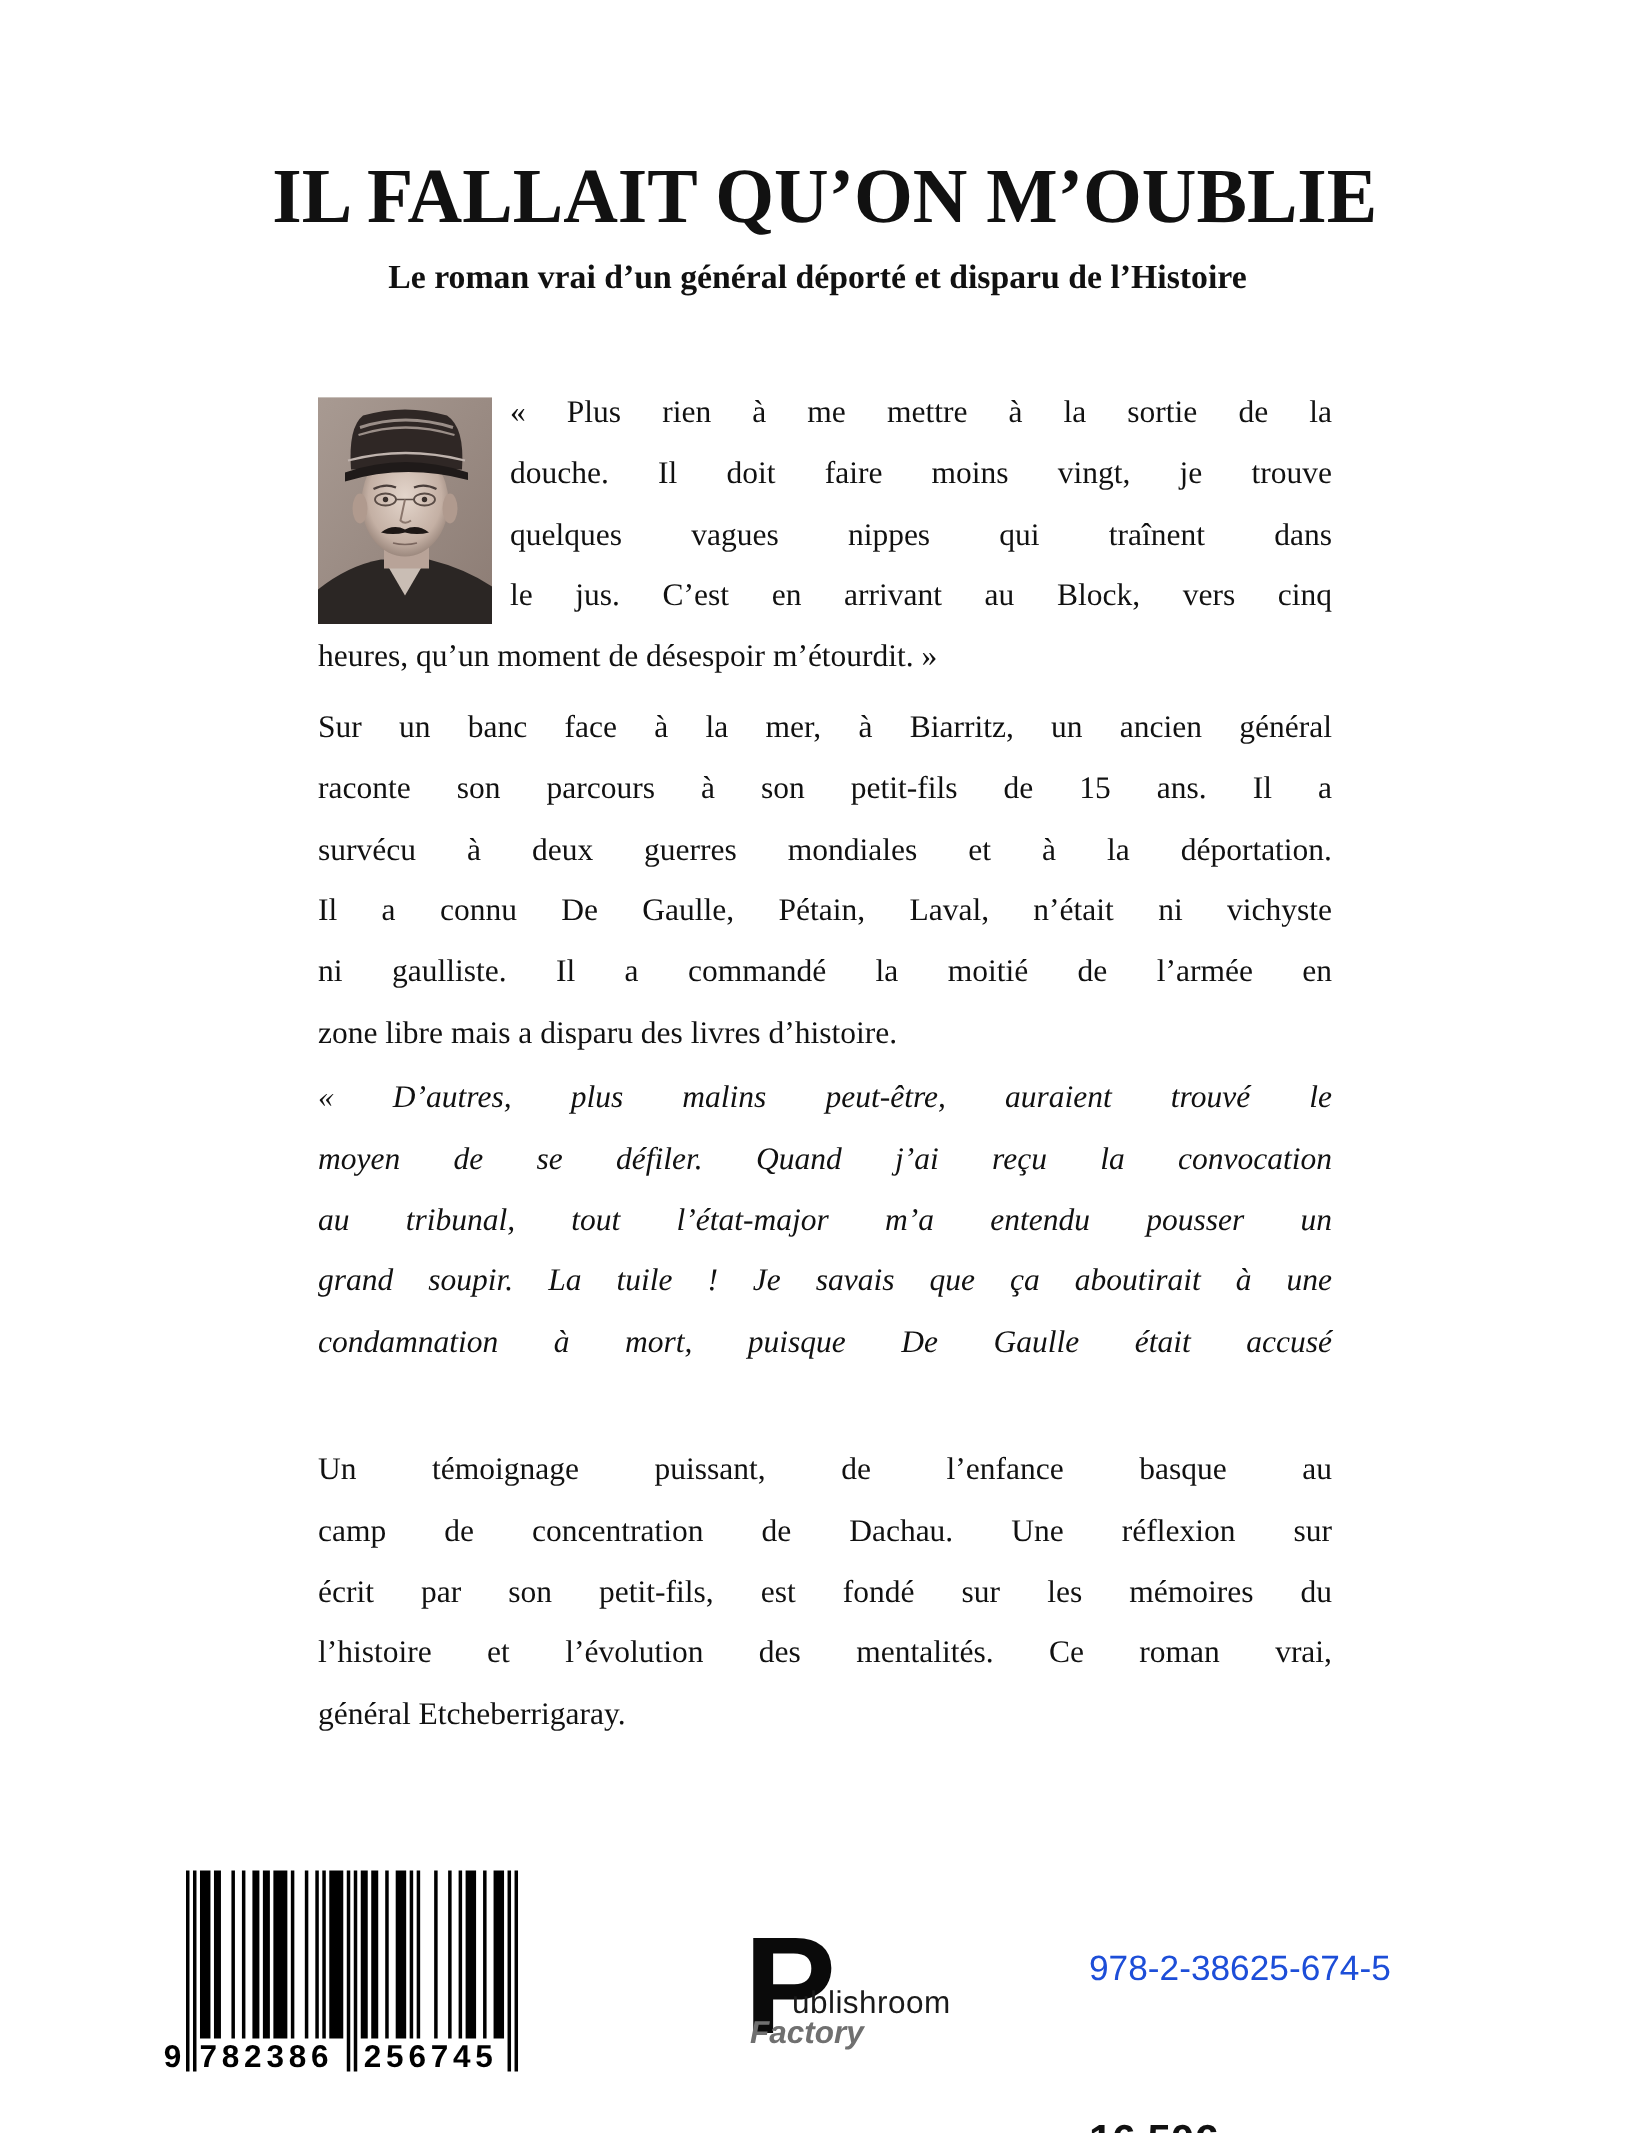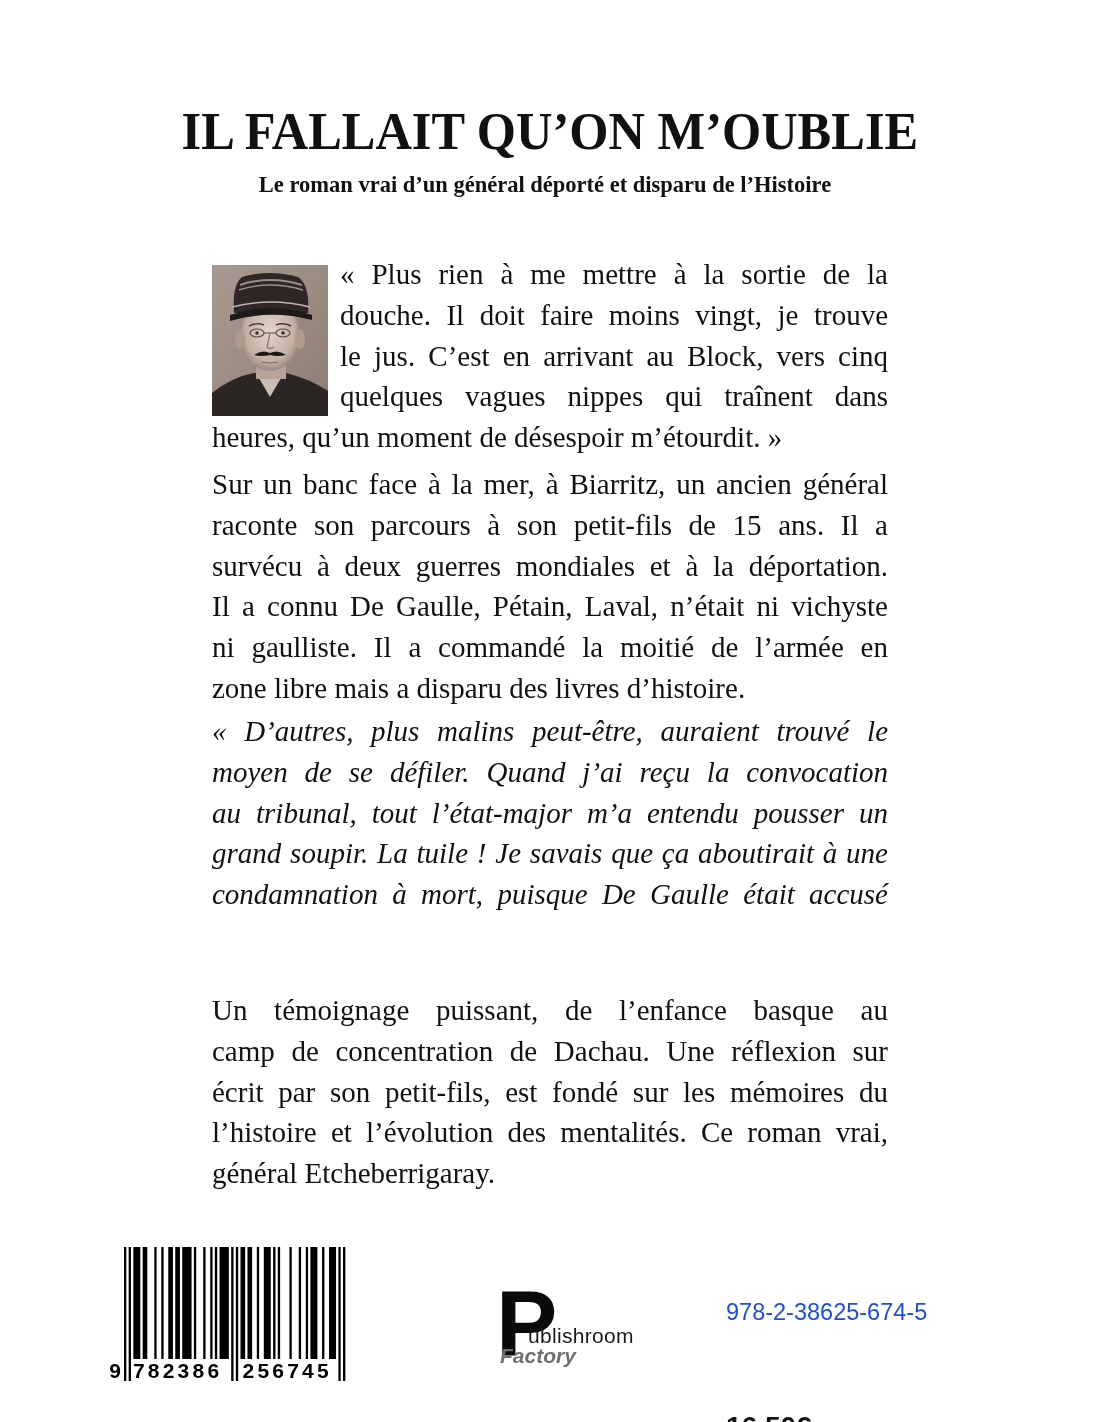--- a/index.html
+++ b/index.html
@@ -10,21 +10,21 @@
   #book-title {
     position: absolute; left: 0; width: 1100px; top: 104px;
     text-align: center; font-size: 52px; font-weight: bold; letter-spacing: 0px;
     line-height: 56px; margin: 0; transform: scaleX(0.97); transform-origin: 546px 0;
   }
   #book-subtitle {
     position: absolute; left: 0; width: 1090px; top: 170px;
     text-align: center; font-size: 22.5px; font-weight: bold; line-height: 30px; margin: 0;
   }
 
-  .blurb { position: absolute; left: 212px; width: 676px; font-size: 29px; }
+  .blurb { position: absolute; left: 212px; width: 676px; font-size: 21px; }
   .line {
     display: block; height: 40.8px; line-height: 40.8px; white-space: nowrap;
     text-align: justify; text-align-last: justify; overflow: visible;
   }
   .line.last { text-align: right; text-align-last: left; }
   .line.indent { margin-left: 128px; }
   .italic { font-style: italic; }
 
   #portrait {
     position: absolute; left: 212px; top: 265px; width: 116px; height: 151px;
@@ -100,43 +100,43 @@
 
     <path d="M42 90 Q50 84 58 88 Q66 84 74 90 Q66 92 58 90 Q50 92 42 90 Z" fill="#1e1816"></path>
 
     <path d="M50 97 Q58 99 66 97" stroke="#7a665e" stroke-width="1" fill="none"></path>
   </svg>
 </div>
 
 <div class="blurb serif" id="para1" style="top: 254px;">
   <span class="line indent">« Plus rien à me mettre à la sortie de la</span>
   <span class="line indent">douche. Il doit faire moins vingt, je trouve</span>
+  <span class="line indent">quelques vagues nippes qui traînent dans</span>
   <span class="line indent">le jus. C’est en arrivant au Block, vers cinq</span>
-  <span class="line indent">quelques vagues nippes qui traînent dans</span>
   <span class="line last">heures, qu’un moment de désespoir m’étourdit. »</span>
 </div>
 
 <div class="blurb serif" id="para2" style="top: 464px;">
   <span class="line">Sur un banc face à la mer, à Biarritz, un ancien général</span>
   <span class="line">raconte son parcours à son petit-fils de 15 ans. Il a</span>
   <span class="line">survécu à deux guerres mondiales et à la déportation.</span>
   <span class="line">Il a connu De Gaulle, Pétain, Laval, n’était ni vichyste</span>
   <span class="line">ni gaulliste. Il a commandé la moitié de l’armée en</span>
   <span class="line last">zone libre mais a disparu des livres d’histoire.</span>
 </div>
 
 <div class="blurb serif italic" id="para3" style="top: 711px;">
   <span class="line">« D’autres, plus malins peut-être, auraient trouvé le</span>
   <span class="line">moyen de se défiler. Quand j’ai reçu la convocation</span>
   <span class="line">au tribunal, tout l’état-major m’a entendu pousser un</span>
   <span class="line">grand soupir. La tuile ! Je savais que ça aboutirait à une</span>
   <span class="line">condamnation à mort, puisque De Gaulle était accusé</span>
 </div>
 
-<div class="blurb serif" id="para4" style="top: 959px; margin-top: 31px;">
+<div class="blurb serif" id="para4" style="top: 959px;">
   <span class="line">Un témoignage puissant, de l’enfance basque au</span>
   <span class="line">camp de concentration de Dachau. Une réflexion sur</span>
   <span class="line">écrit par son petit-fils, est fondé sur les mémoires du</span>
   <span class="line">l’histoire et l’évolution des mentalités. Ce roman vrai,</span>
   <span class="line last">général Etcheberrigaray.</span>
 </div>
 
 <div id="barcode-wrap">
   <svg id="barcode-svg" width="260" height="140">
       <rect x="24.00" y="2" width="2.33" height="134" fill="#000"></rect>

